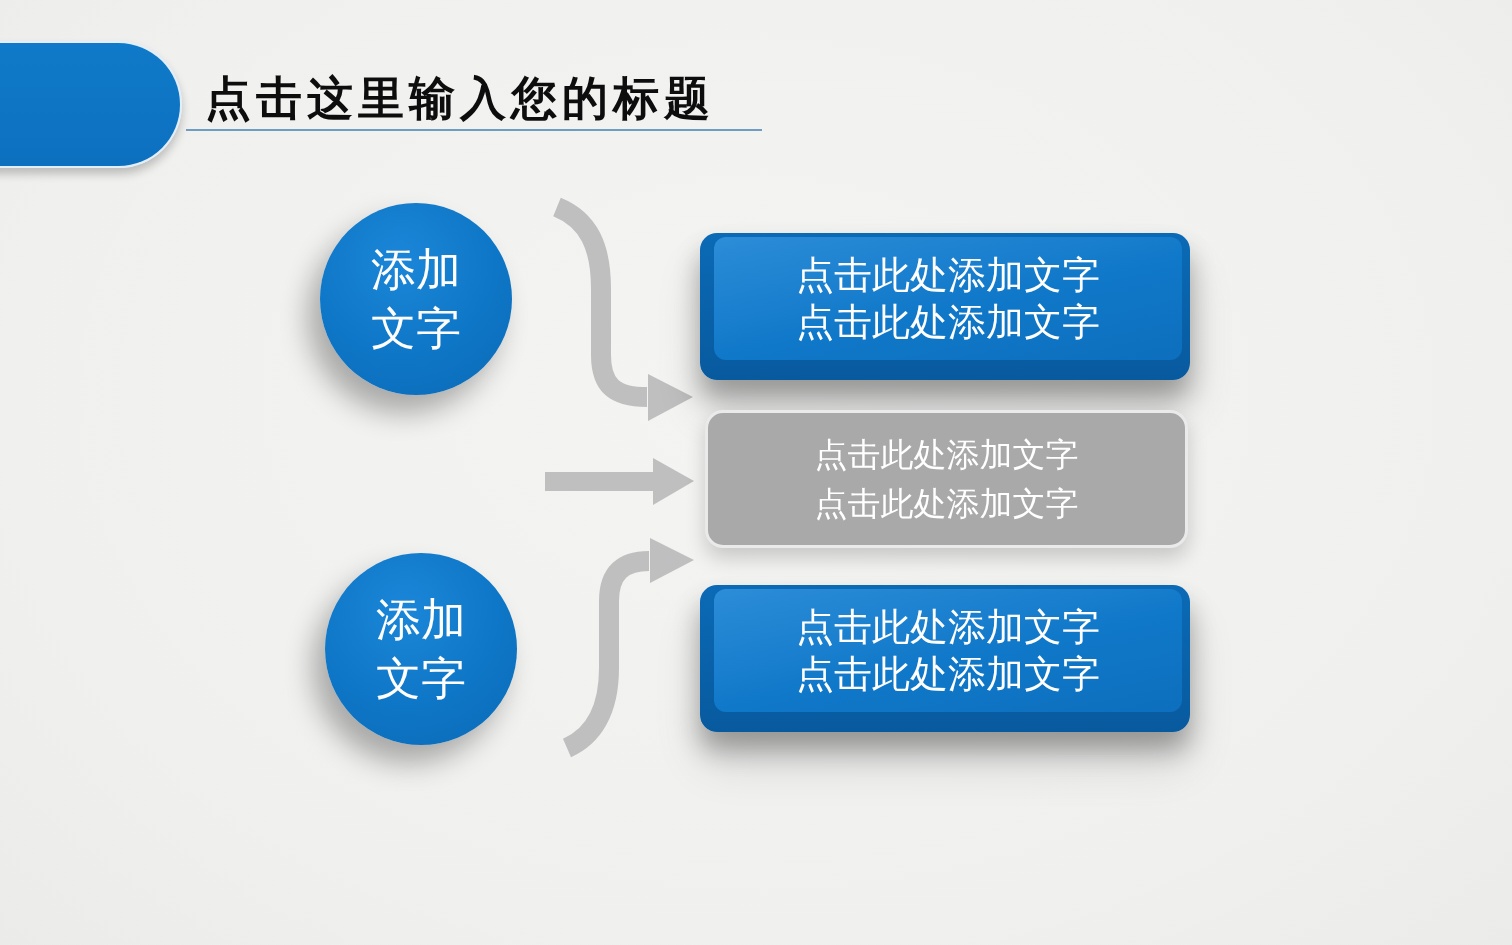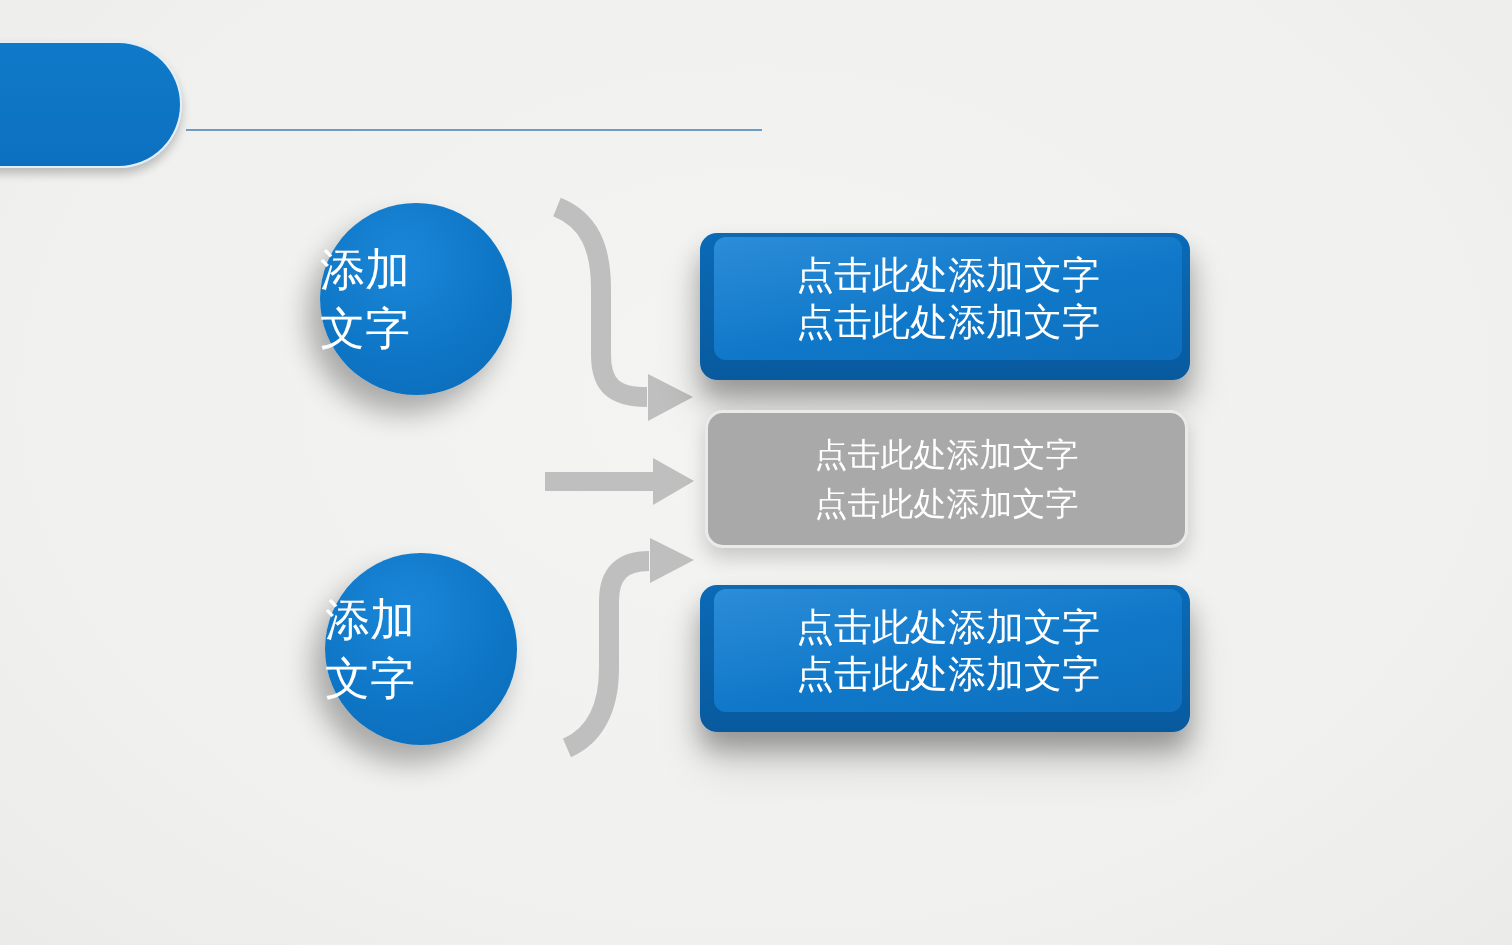--- a/index.html
+++ b/index.html
@@ -25,21 +25,21 @@
   .title-underline{
     position:absolute;left:186px;top:129px;width:576px;height:2px;
     background:#6f9cc2;
   }
 
   
   .circle{
     position:absolute;width:192px;height:192px;border-radius:50%;
     background:radial-gradient(circle at 42% 30%, #1b86d8 0%, #0e76c6 55%, #0a6ab6 100%);
     box-shadow:-12px 18px 28px rgba(0,0,0,0.30);
-    color:#fff;display:flex;flex-direction:column;justify-content:center;
+    color:#fff;display:flex;flex-direction:column;justify-content:center;align-items:center;
   }
   .circle-top{left:320px;top:203px;}
   .circle-bottom{left:325px;top:553px;}
   .circle .line{font-size:45px;line-height:59px;white-space:nowrap;}
 
   
   .box3d{
     position:absolute;width:490px;height:147px;border-radius:17px;
     background:linear-gradient(180deg,#0b6ab6 0%,#085a9e 100%);
     box-shadow:0 18px 26px rgba(0,0,0,0.30), 0 32px 48px rgba(0,0,0,0.12);
@@ -64,20 +64,21 @@
 
   
   .arrows{position:absolute;left:0;top:0;pointer-events:none;}
 </style>
 </head>
 <body>
 
 <div class="slide">
 
   <div class="header-pill"></div>
+  <h1 class="slide-title">点击这里输入您的标题</h1>
   <div class="title-underline"></div>
 
   <svg class="arrows" width="1512" height="945" viewBox="0 0 1512 945">
     <g>
       <path d="M 557,207 C 589,220 601,247 601,289 L 601,355 C 601,386 615,397 647,397" fill="none" stroke="#bfbfbf" stroke-width="20"></path>
       <polygon points="648,374 648,421 693,397" fill="#bfbfbf"></polygon>
     </g>
     <g>
       <rect x="545" y="472" width="111" height="19" fill="#bfbfbf"></rect>
       <polygon points="653,458 653,505 694,481" fill="#bfbfbf"></polygon>

